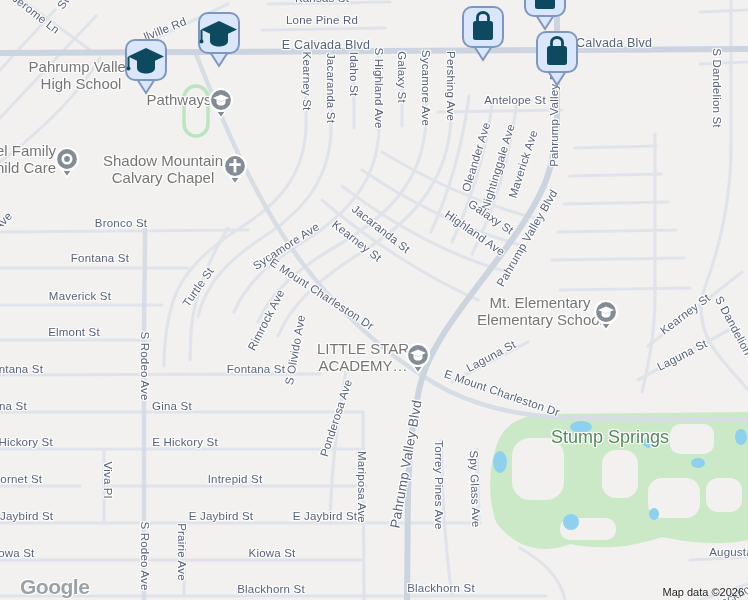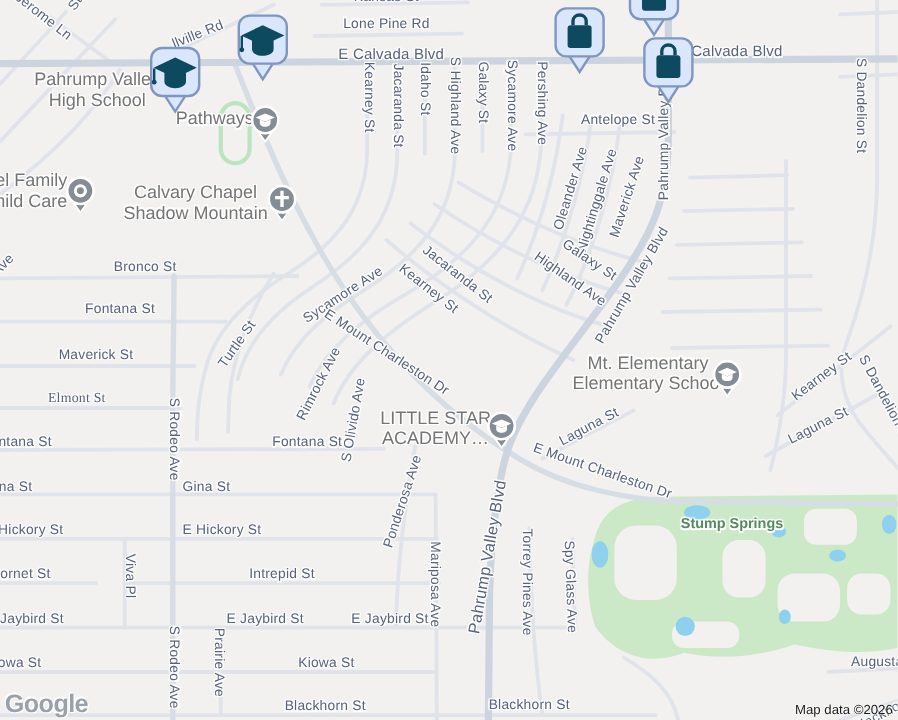--- a/index.html
+++ b/index.html
@@ -6,25 +6,25 @@
   body{width:748px;height:600px;overflow:hidden;position:relative;background:#f2f1ef;
        font-family:"Liberation Sans", sans-serif;}
   #map{position:absolute;inset:0;width:748px;height:600px;}
   #roads{position:absolute;left:0;top:0}
   .st{position:absolute;font-size:11.5px;color:#57627b;white-space:nowrap;letter-spacing:.2px;
       text-shadow:0 0 2px #fff,0 0 2px #fff,0 0 3px #fff,1px 1px 0 #fff,-1px -1px 0 #fff,1px -1px 0 #fff,-1px 1px 0 #fff;}
   .st.big{font-size:13.5px;letter-spacing:.3px}
   .st.med{font-size:12.5px}
   .poi{position:absolute;font-size:15px;font-weight:500;color:#757575;text-align:center;line-height:1.12;white-space:nowrap;
       text-shadow:0 0 2px #fff,0 0 3px #fff,1px 1px 0 #fff,-1px -1px 0 #fff,1px -1px 0 #fff,-1px 1px 0 #fff;}
-  .poi.area{color:#55895f;font-size:12px;font-weight:700}
+  .poi.area{color:#55895f;font-size:18px;font-weight:400}
   .marker{position:absolute}
   #attrib{position:absolute;right:4px;bottom:2px;font-size:11px;color:#1a1a1a;
       text-shadow:0 0 2px #fff,0 0 2px #fff;}
-  #glogo{position:absolute;left:4px;bottom:1px;font-size:21px;font-weight:700;color:#9aa1a8;letter-spacing:-.5px;
+  #glogo{position:absolute;left:20px;bottom:1px;font-size:21px;font-weight:700;color:#9aa1a8;letter-spacing:-.5px;
       text-shadow:0 0 2px #fff,1px 1px 0 #fff,-1px -1px 0 #fff;}
 </style>
 </head>
 <body>
 
 <div id="map">
 
 <svg id="roads" width="748" height="600" xmlns="http://www.w3.org/2000/svg">
 
   <g>
@@ -148,21 +148,21 @@
       <div class="st " style="left: 717px; top: 88px; transform: translate(-50%, -50%) rotate(90deg);">S Dandelion St</div>
       <div class="st " style="left: 121px; top: 223px; transform: translate(-50%, -50%);">Bronco St</div>
       <div class="st " style="left: 100px; top: 258px; transform: translate(-50%, -50%);">Fontana St</div>
       <div class="st " style="left: 286px; top: 246px; transform: translate(-50%, -50%) rotate(-33deg);">Sycamore Ave</div>
       <div class="st " style="left: 357px; top: 241px; transform: translate(-50%, -50%) rotate(38deg);">Kearney St</div>
       <div class="st " style="left: 381px; top: 229px; transform: translate(-50%, -50%) rotate(38deg);">Jacaranda St</div>
       <div class="st " style="left: 475px; top: 233px; transform: translate(-50%, -50%) rotate(35deg);">Highland Ave</div>
       <div class="st " style="left: 491px; top: 217px; transform: translate(-50%, -50%) rotate(34deg);">Galaxy St</div>
       <div class="st " style="left: 527px; top: 238px; transform: translate(-50%, -50%) rotate(-60deg);">Pahrump Valley Blvd</div>
       <div class="st " style="left: 80px; top: 296px; transform: translate(-50%, -50%);">Maverick St</div>
-      <div class="st " style="left: 64px; top: 332px; transform: translate(-50%, -50%); font-family: Liberation Serif, serif;">Elmont St</div>
+      <div class="st " style="left: 74px; top: 332px; transform: translate(-50%, -50%);">Elmont St</div>
       <div class="st " style="left: 198px; top: 287px; transform: translate(-50%, -50%) rotate(-55deg);">Turtle St</div>
       <div class="st " style="left: 266px; top: 320px; transform: translate(-50%, -50%) rotate(-63deg);">Rimrock Ave</div>
       <div class="st " style="left: 295px; top: 350px; transform: translate(-50%, -50%) rotate(-80deg);">S Olivido Ave</div>
       <div class="st " style="left: 145px; top: 366px; transform: translate(-50%, -50%) rotate(90deg);">S Rodeo Ave</div>
       <div class="st " style="left: 14px; top: 369px; transform: translate(-50%, -50%);">Fontana St</div>
       <div class="st " style="left: 256px; top: 369px; transform: translate(-50%, -50%);">Fontana St</div>
       <div class="st " style="left: 7px; top: 406px; transform: translate(-50%, -50%);">Gina St</div>
       <div class="st " style="left: 172px; top: 406px; transform: translate(-50%, -50%);">Gina St</div>
       <div class="st " style="left: 685px; top: 314px; transform: translate(-50%, -50%) rotate(-37deg);">Kearney St</div>
       <div class="st " style="left: 491px; top: 356px; transform: translate(-50%, -50%) rotate(-28deg);">Laguna St</div>
@@ -197,22 +197,22 @@
         <div>High School</div>
       </div>
       <div class="poi" style="left: 179px; top: 100px; transform: translate(-50%, -50%);">
         <div>Pathways</div>
       </div>
       <div class="poi" style="left: 26px; top: 160px; transform: translate(-50%, -50%);">
         <div>el Family</div>
         <div>hild Care</div>
       </div>
       <div class="poi" style="left: 163px; top: 170px; transform: translate(-50%, -50%);">
+        <div>Shadow Mountain</div>
         <div>Calvary Chapel</div>
-        <div>Shadow Mountain</div>
       </div>
       <div class="poi" style="left: 540px; top: 312px; transform: translate(-50%, -50%);">
         <div>Mt. Elementary</div>
         <div>Elementary School</div>
       </div>
       <div class="poi" style="left: 363px; top: 358px; transform: translate(-50%, -50%);">
         <div>LITTLE STAR</div>
         <div>ACADEMY…</div>
       </div>
       <div class="poi area" style="left: 610px; top: 437px; transform: translate(-50%, -50%);">Stump Springs</div>

